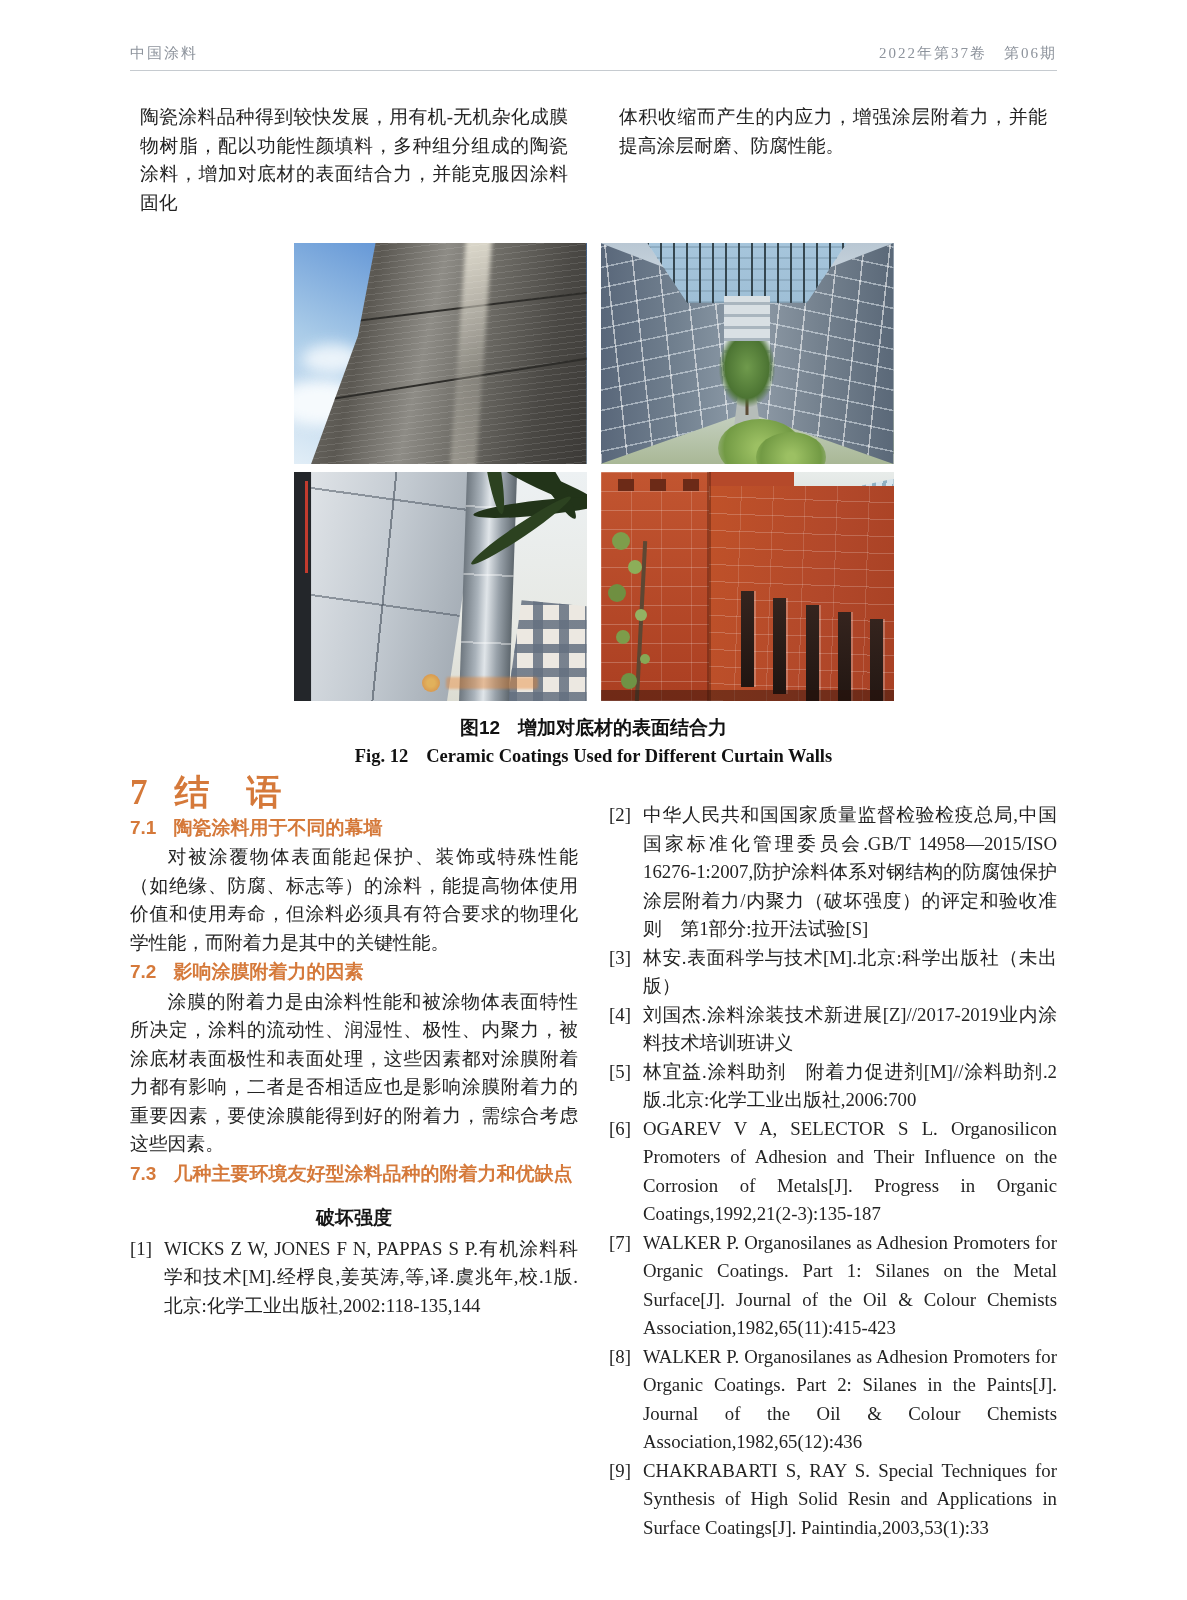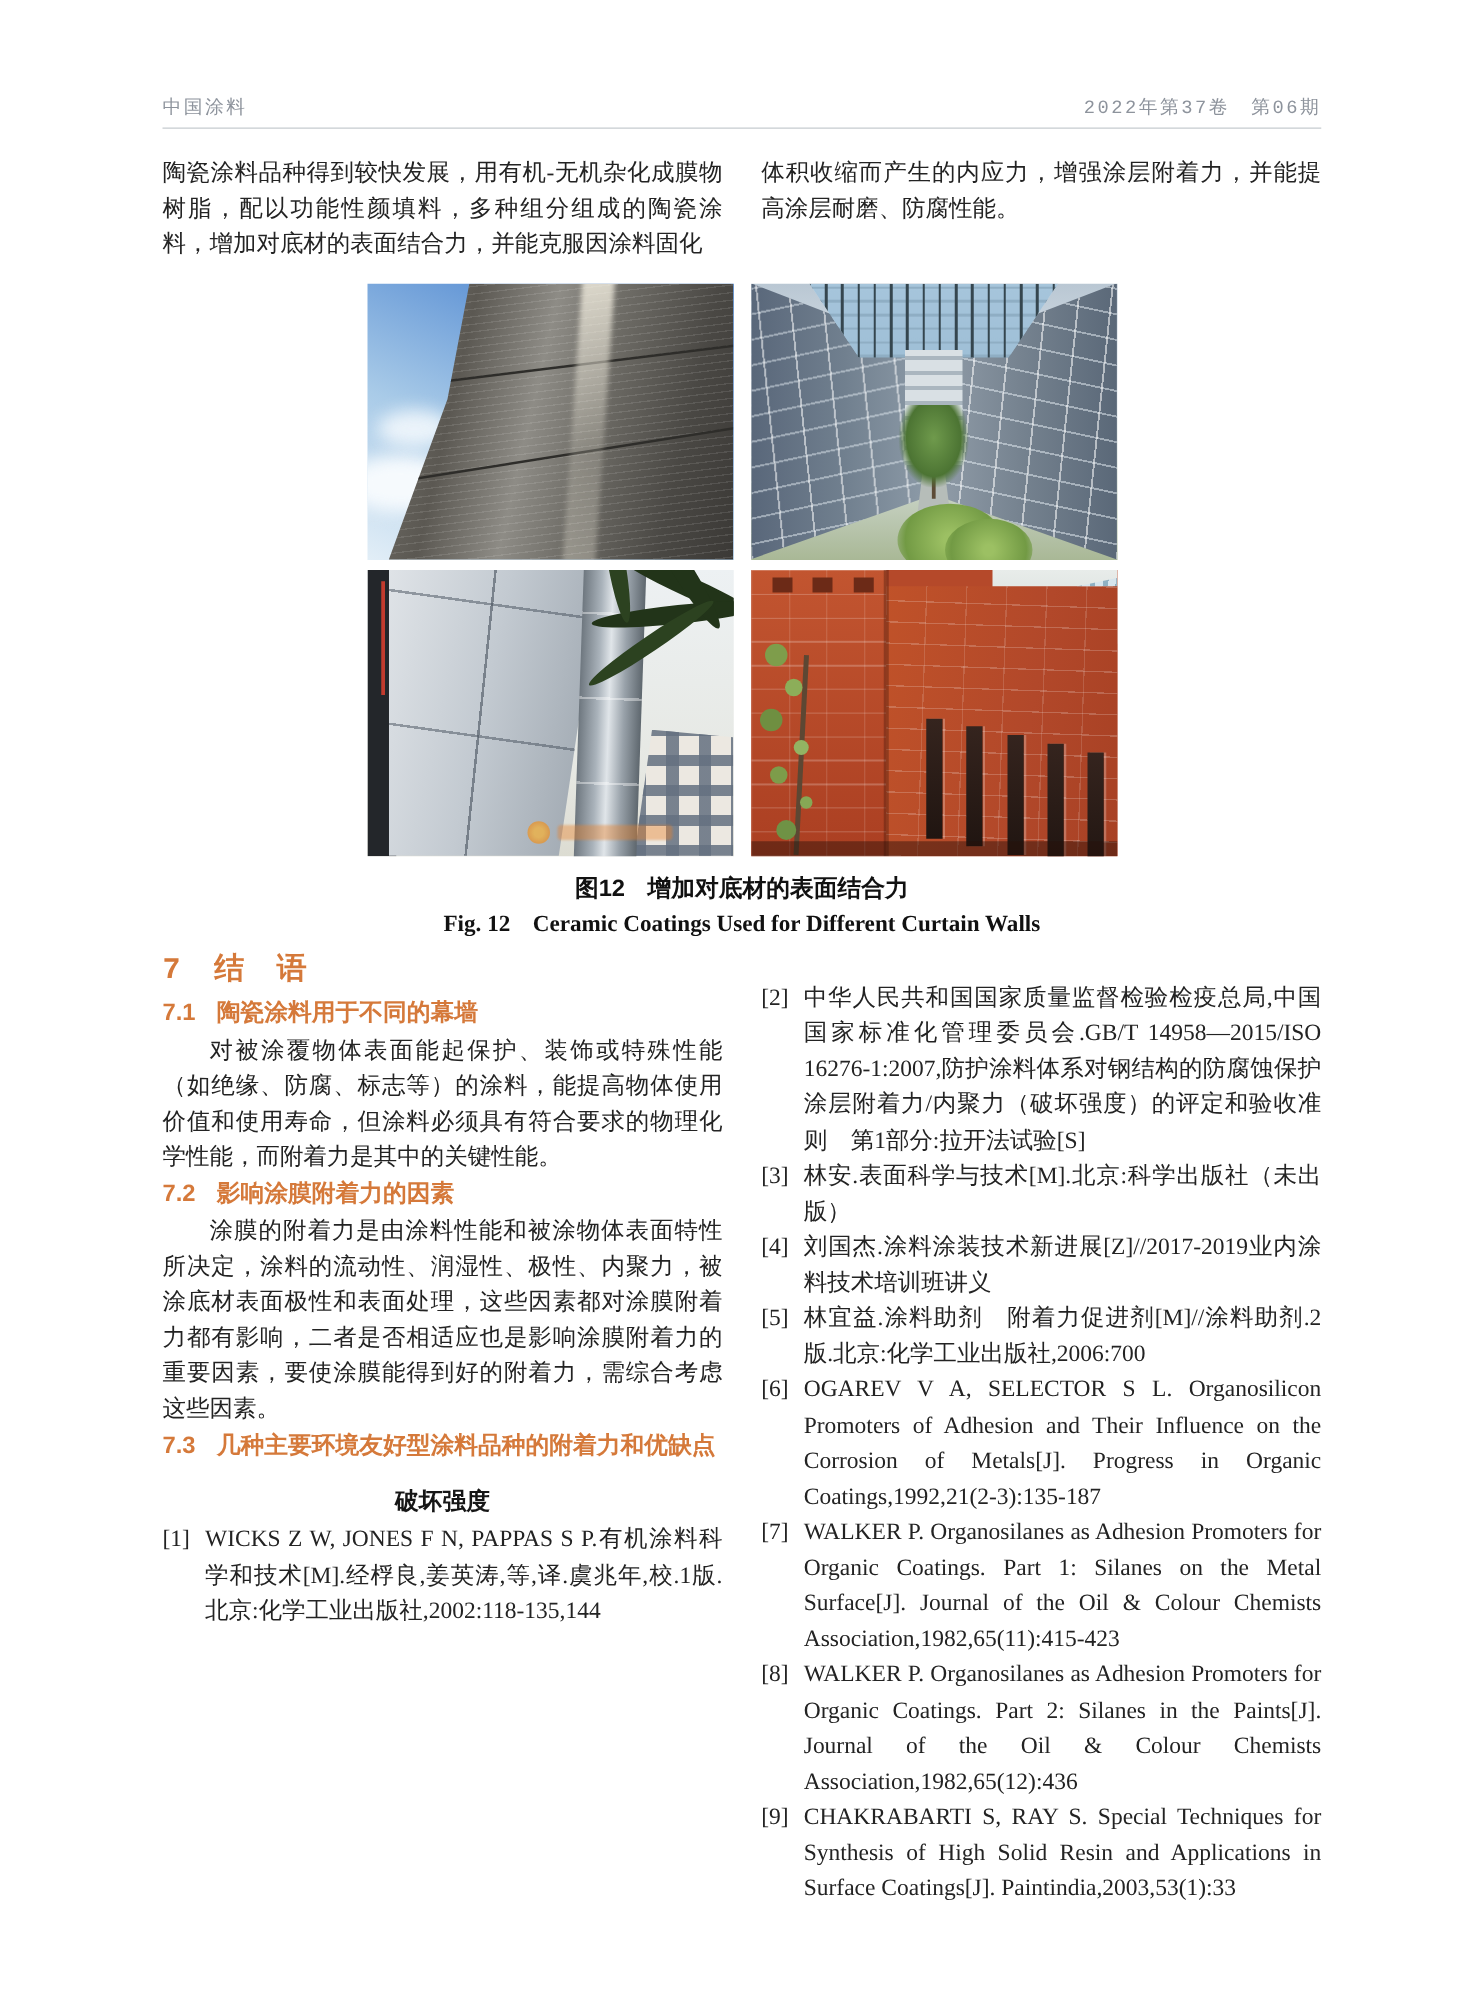--- a/index.html
+++ b/index.html
@@ -2,26 +2,26 @@
 <html><head>
 <meta charset="utf-8">
 <style>
   html,body{margin:0;padding:0;background:#ffffff;}
   .page{position:relative;width:1187px;height:1600px;margin:0 auto;background:#fff;overflow:hidden;
         font-family:"Liberation Serif","DejaVu Serif",serif;color:#232323;}
   .content{position:absolute;left:130px;top:0;width:927px;}
 
   
   .page-header{display:flex;justify-content:space-between;align-items:flex-end;
-    padding-top:76px;padding-bottom:7px;border-bottom:1.5px solid #c6cbd0;
-    font-family:Liberation Mono, monospace;font-size:15px;color:#8d939c;letter-spacing:2px;}
+    padding-top:44px;padding-bottom:7px;border-bottom:1.5px solid #c6cbd0;
+    font-family:Liberation Serif, serif;font-size:15px;color:#8d939c;letter-spacing:2px;}
 
   
   .intro{display:flex;gap:31px;margin-top:22px;}
-  .intro-col{width:448px;margin:0;font-size:18.8px;line-height:28.5px;text-align:justify;}
+  .intro-col{width:448px;margin:10px;font-size:18.8px;line-height:28.5px;text-align:justify;}
 
   
   .figure{margin:16px 0 0 0;}
   .photo-grid{display:grid;grid-template-columns:293px 293px;grid-template-rows:221px 229px;
     column-gap:14px;row-gap:8px;justify-content:center;}
   .photo{position:relative;overflow:hidden;background:#cfd8df;}
 
   
   .p1{background:linear-gradient(205deg,#3a76c4 0%,#6b9cd8 30%,#a9cbe8 62%,#e2eef7 100%);}
   .p1-cloud{position:absolute;background:#f6fafd;border-radius:50%;filter:blur(7px);}
@@ -132,22 +132,22 @@
 
   
   .caption{margin-top:14px;text-align:center;line-height:26px;}
   .cap-zh{font-family:"Liberation Sans","DejaVu Sans",sans-serif;font-weight:bold;font-size:19px;color:#111;}
   .cap-en{font-weight:bold;font-size:18.5px;color:#111;margin-top:2px;}
   .cap-gap{display:inline-block;width:18px;}
 
   
   .columns{display:flex;gap:31px;margin-top:8px;}
   .col{width:448px;font-size:18.8px;line-height:28.5px;text-align:justify;}
-  .sechead{margin:2px 0 6px 0;font-family:Liberation Mono, monospace;
-    font-weight:bold;font-size:24px;color:#d5793a;letter-spacing:1px;}
+  .sechead{margin:2px 0 6px 0;font-family:Liberation Serif, serif;
+    font-weight:bold;font-size:35px;color:#d5793a;letter-spacing:1px;}
   .sechead .num{margin-right:26px;}
   .subhead{margin:1px 0;font-family:"Liberation Sans","DejaVu Sans",sans-serif;
     font-weight:bold;font-size:19px;color:#d5793a;line-height:28.5px;}
   .subhead .num{margin-right:17px;}
   .body-para{margin:0;text-indent:2em;}
   .refs-title{margin:16px 0 2px 0;text-align:center;font-family:"Liberation Sans","DejaVu Sans",sans-serif;
     font-weight:bold;font-size:19px;color:#161616;}
   .ref{display:flex;margin:0;}
   .ref-label{flex:0 0 34px;}
   .ref-text{flex:1;text-align:justify;}

